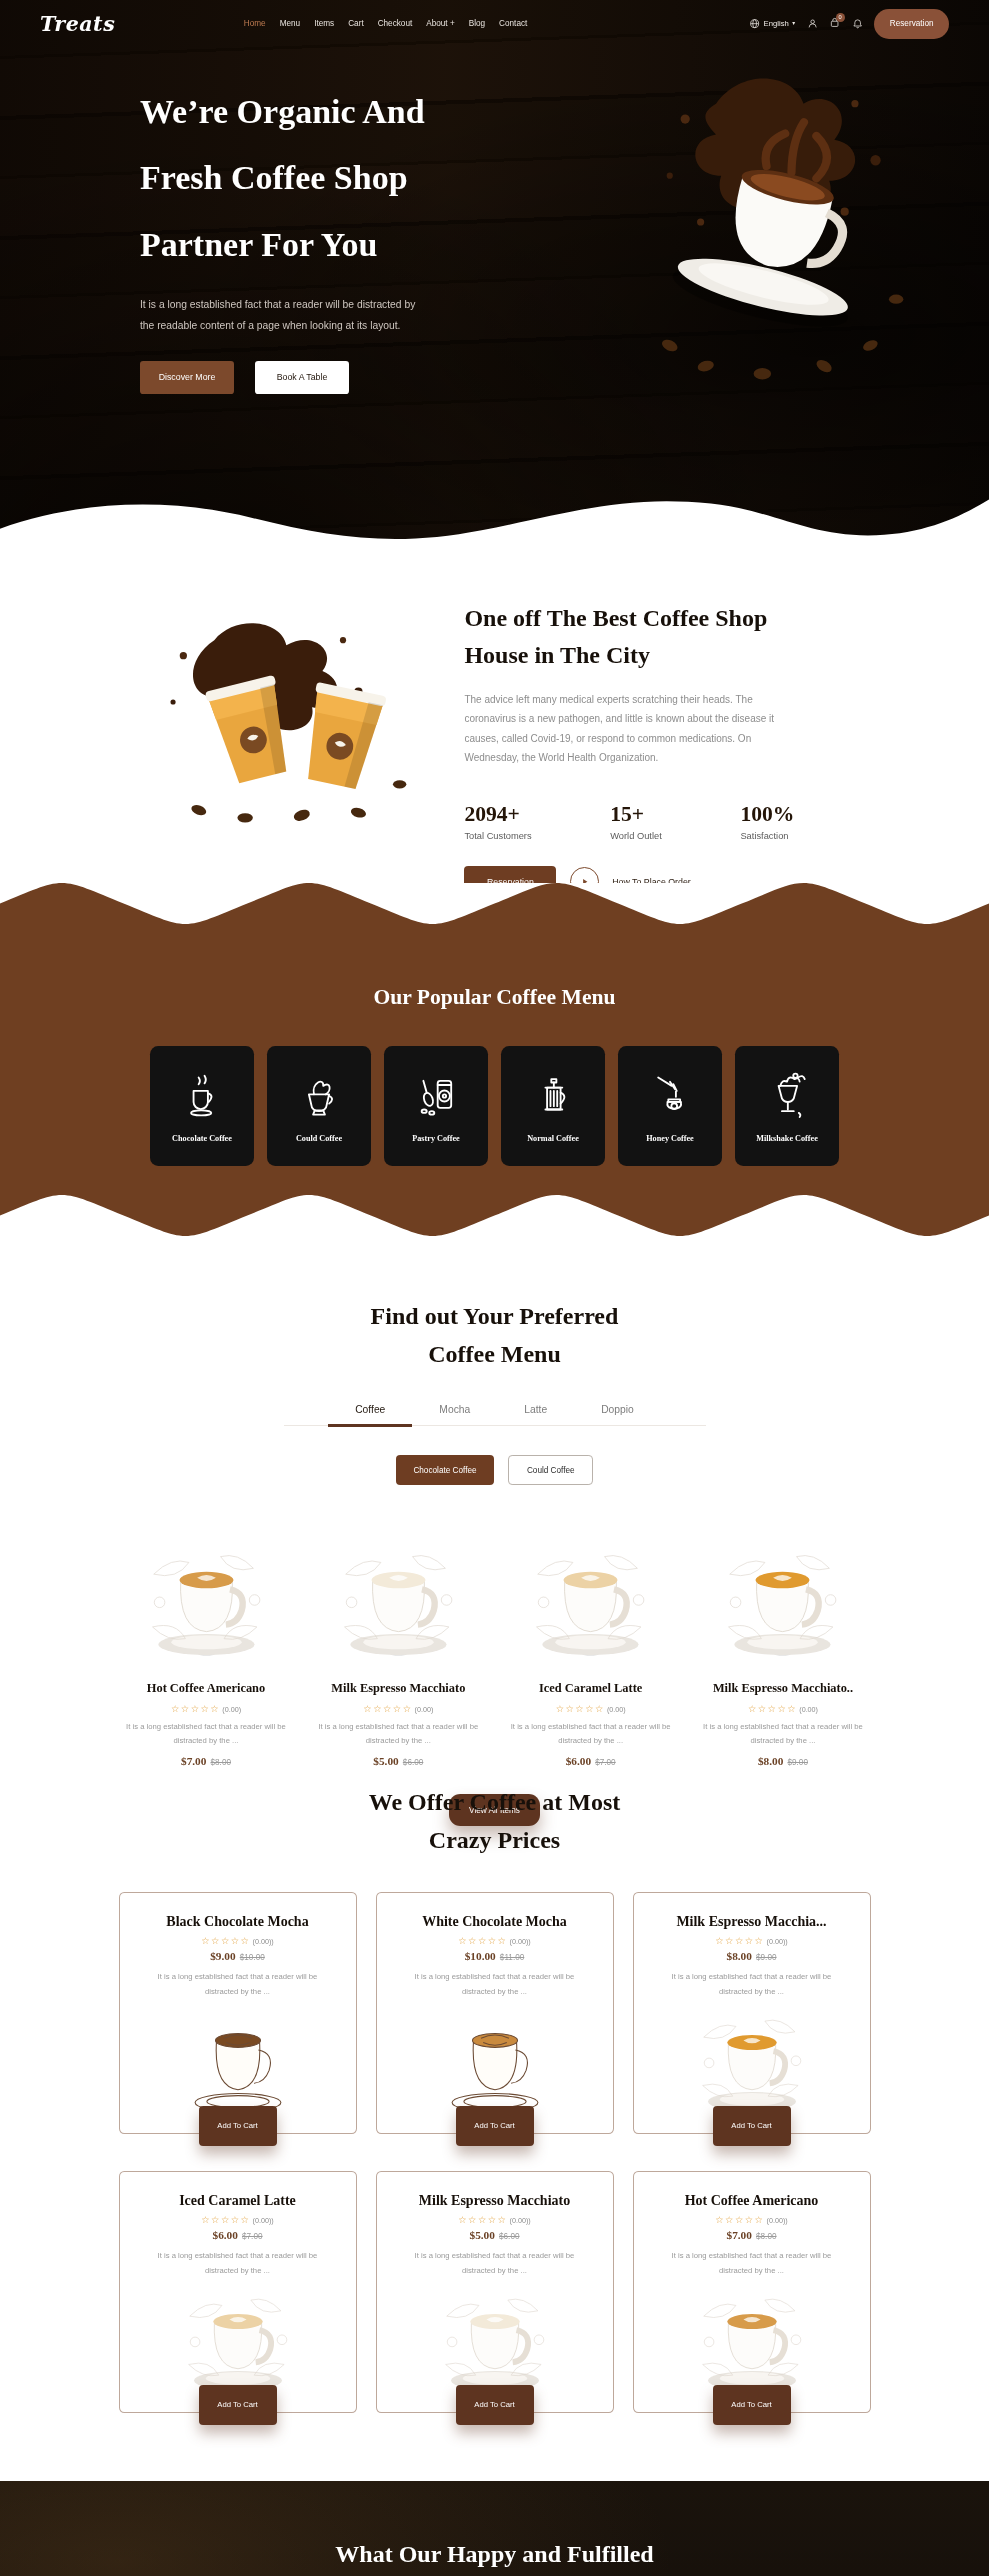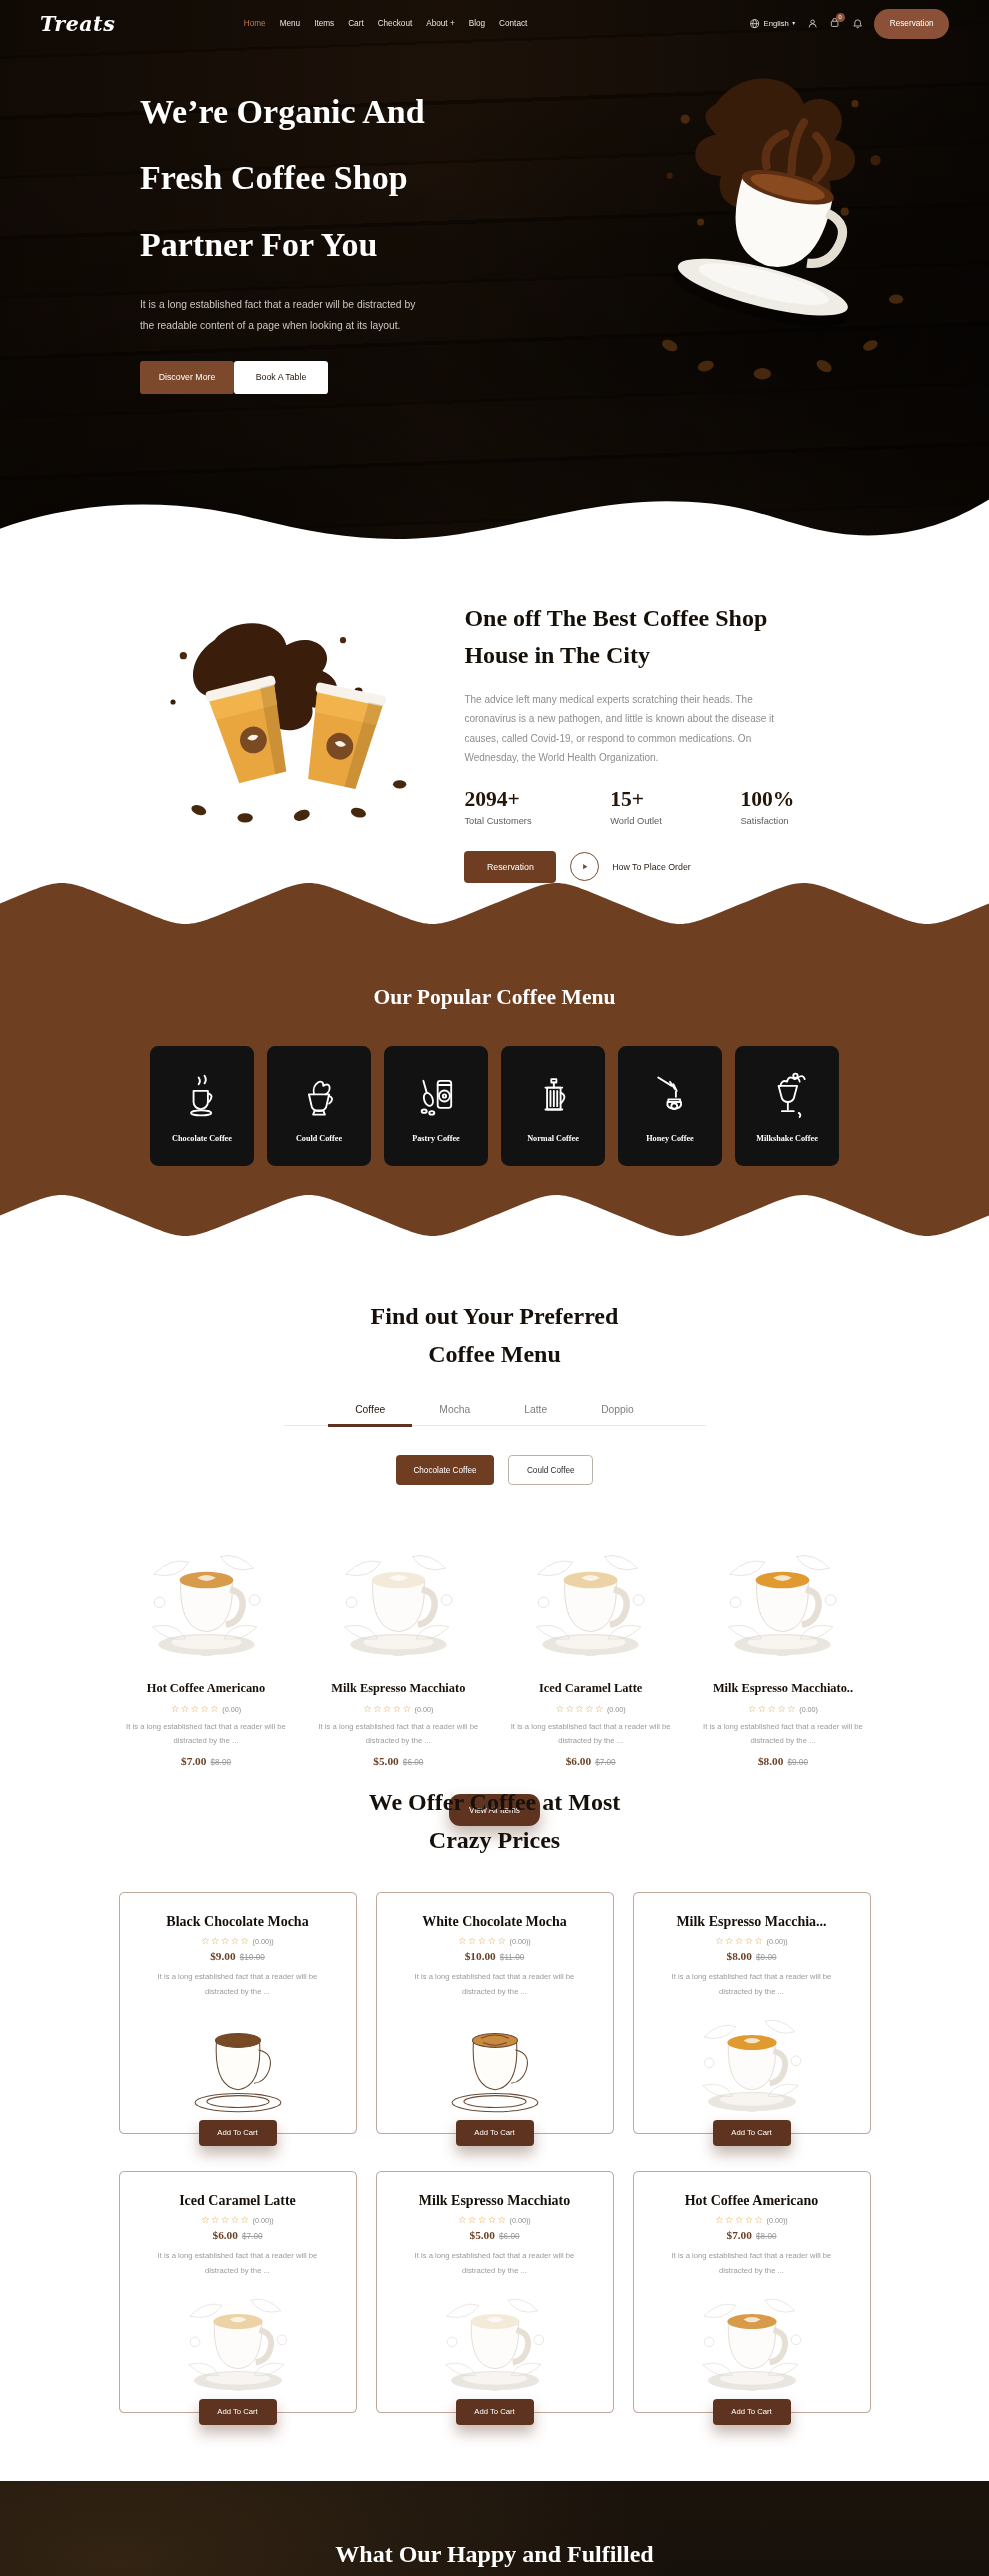--- a/index.html
+++ b/index.html
@@ -25,34 +25,34 @@
   .icon24 { width:11.3px; height:11.3px; stroke:#f0ece8; fill:none; stroke-width:1.6; }
   .cartwrap { position:relative; }
   .badge { position:absolute; top:-4.1px; right:-4.1px; background:#8a5138; color:#fff; font-size:5.7px;
      width:8.8px; height:8.8px; border-radius:50%; display:flex; align-items:center; justify-content:center; }
   .btn { display:inline-flex; align-items:center; justify-content:center; border:none; cursor:pointer;
      font-family:"Liberation Sans", sans-serif; }
   .btn-reserve { background:#8a5138; color:#fff; font-size:8.2px; padding:0 15.5px; height:30px; border-radius:15.5px; }
   .hero-content { position:relative; z-index:4; margin:32px 0 0 140px; width:392px; }
   .hero h1 { font-family:"Liberation Serif", serif; font-weight:bold; color:#fff; font-size:34px; line-height:1.95; }
   .hero-sub { margin-top:17.5px; color:#cfc7c0; font-size:10.3px; line-height:2; width:289px; }
-  .hero-btns { display:flex; gap:0; margin-top:24px; }
+  .hero-btns { display:flex; gap:21px; margin-top:24px; }
   .btn-discover { background:#7c492c; color:#fff; font-size:8.8px; width:94px; height:33px; border-radius:3.1px; }
   .btn-book { background:#fff; color:#22160d; font-size:8.8px; width:94px; height:33px; border-radius:3.1px; }
   .hero-art { position:absolute; right:62px; top:57px; z-index:3; }
   .hero-wave { position:absolute; left:0; bottom:-1px; width:989px; z-index:6; }
 
   
   .about { height:327px; position:relative; background:#fff; }
   .about .wrap { display:flex; height:100%; }
   .about-art { width:46%; display:flex; align-items:center; justify-content:center; }
   .about-right { width:54%; padding-top:44px; }
   .about h2 { font-family:"Liberation Serif", serif; font-weight:bold; color:#17100a; font-size:24px; line-height:1.55; }
   .about-p { margin-top:15.5px; color:#8d8d8d; font-size:10px; line-height:1.95; width:330px; }
-  .stats { display:flex; margin-top:19px; width:330px; justify-content:space-between; }
+  .stats { display:flex; margin-top:34px; width:330px; justify-content:space-between; }
   .stat-val { font-family:"Liberation Serif", serif; font-weight:bold; font-size:21.6px; color:#241508; }
   .stat-lab { margin-top:4.1px; color:#5c5c5c; font-size:9.3px; }
   .about-cta { display:flex; align-items:center; gap:13.4px; margin-top:25px; }
   .btn-reserve2 { background:#6e3d22; color:#fff; font-size:8.8px; width:92px; height:32px; border-radius:4.1px; }
   .play-circle { width:29px; height:29px; border-radius:50%; border:0.8px solid #7c492c; display:flex; align-items:center; justify-content:center; cursor:pointer; }
   .play-circle svg { width:9.3px; height:9.3px; fill:#7c492c; }
   .order-lab { color:#2b1c10; font-size:8.8px; }
 
   
   .popular { position:relative; height:353px; background:#6f3f21; }
@@ -89,21 +89,21 @@
 
   
   .crazy { height:714px; background:#fff; padding-top:15.5px; }
   .crazy-grid { width:752px; margin:33px auto 0; display:flex; flex-wrap:wrap; gap:37px 19px; }
   .ccard { width:238px; height:242px; border:0.8px solid rgba(110,61,34,.45); border-radius:5.2px; position:relative; text-align:center; padding-top:20.6px; background:#fff; }
   .ccard h3 { font-family:"Liberation Serif", serif; font-weight:bold; font-size:14px; color:#17100a; white-space:nowrap; overflow:hidden; text-overflow:ellipsis; padding:0 10.3px; }
   .ccard .stars { margin-top:5.2px; }
   .ccard .price { margin-top:4.1px; }
   .ccard .cdesc { margin-top:8.2px; color:#9b9b9b; font-size:7.7px; line-height:1.9; padding:0 29px; }
   .ccard .cimg { margin-top:5.2px; display:flex; justify-content:center; }
-  .btn-addcart { position:absolute; left:50%; bottom:-12.4px; transform:translateX(-50%); background:#5e3420; color:#fff; font-size:7.7px; width:78px; height:26px; border-radius:4.1px; box-shadow:0 8.2px 13.4px rgba(94,52,32,.35); }
+  .btn-addcart { position:absolute; left:50%; bottom:-12.4px; transform:translateX(-50%); background:#5e3420; color:#fff; font-size:7.7px; width:78px; height:40px; border-radius:4.1px; box-shadow:0 8.2px 13.4px rgba(94,52,32,.35); }
 
   
   .dark-sec { height:448px; background:
       radial-gradient(ellipse at 12% 18%, rgba(122,84,40,.28), transparent 45%),
       radial-gradient(ellipse at 88% 70%, rgba(90,60,30,.22), transparent 45%),
       linear-gradient(180deg,#1a130c, #120d09 60%, #16100b);
       position:relative; padding-top:54px; }
   .dark-sec .h2c { color:#fff; }
 
   

